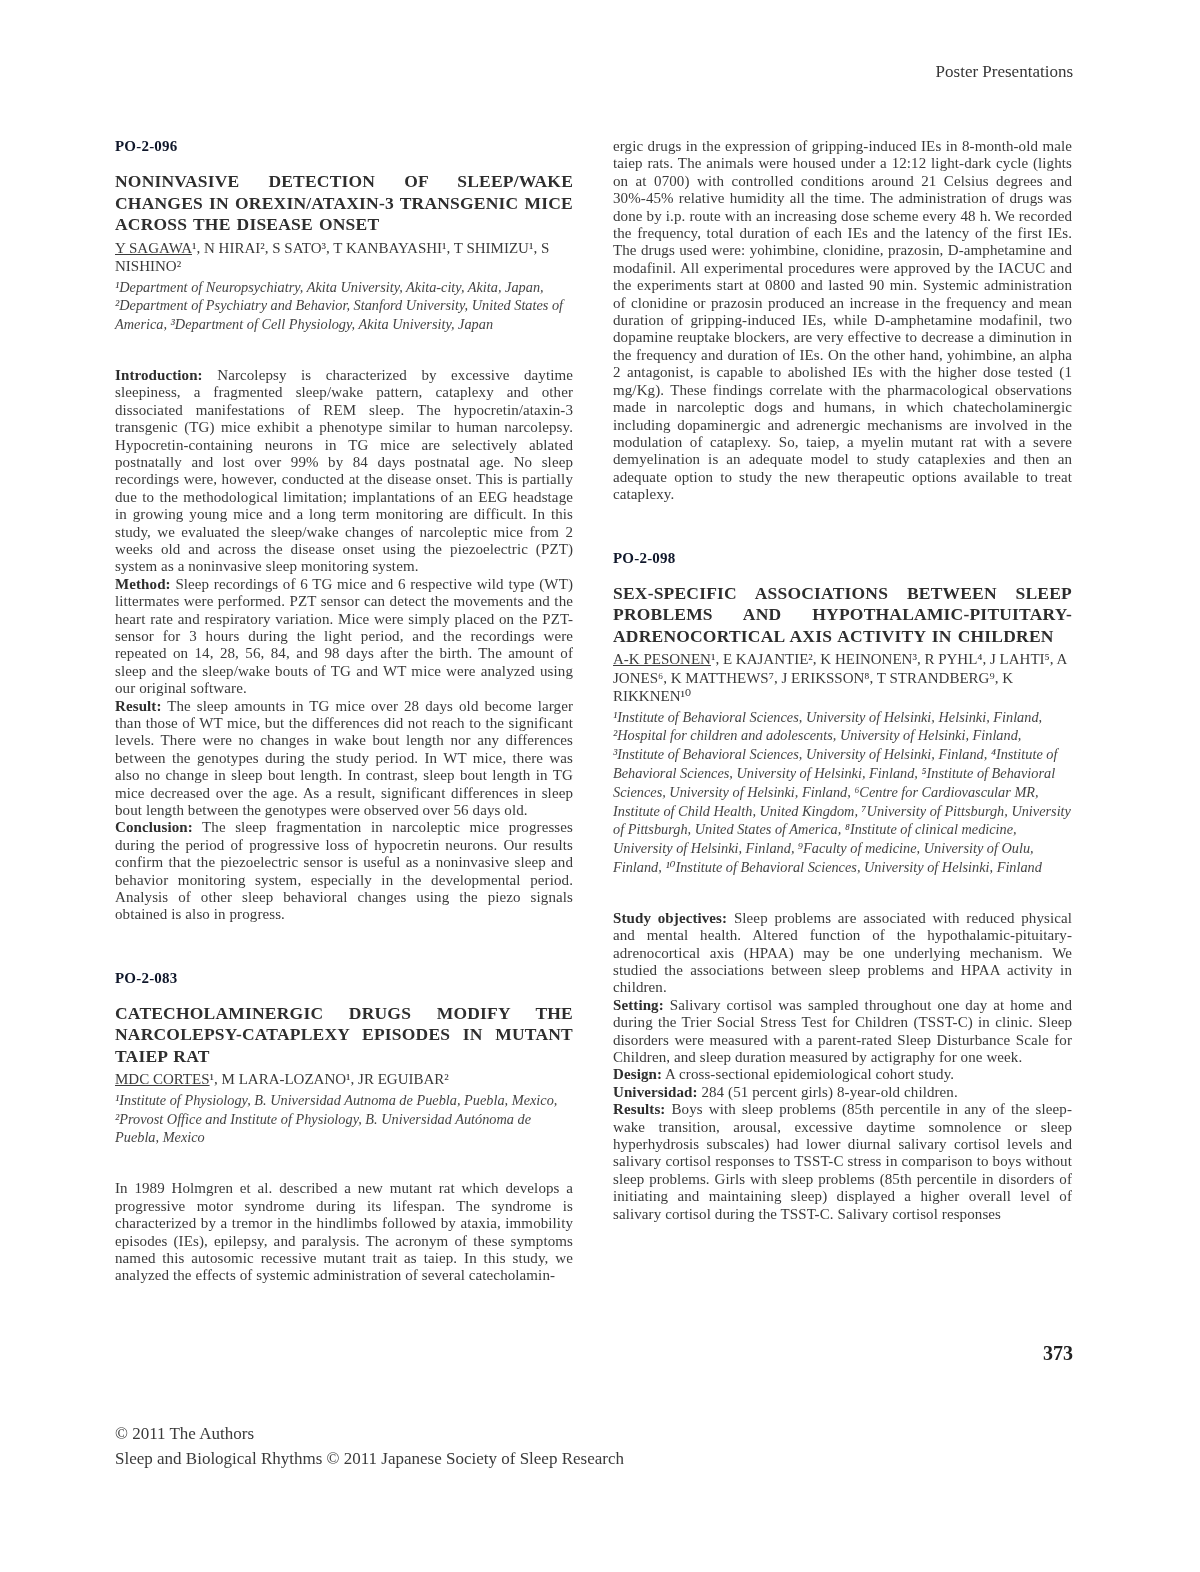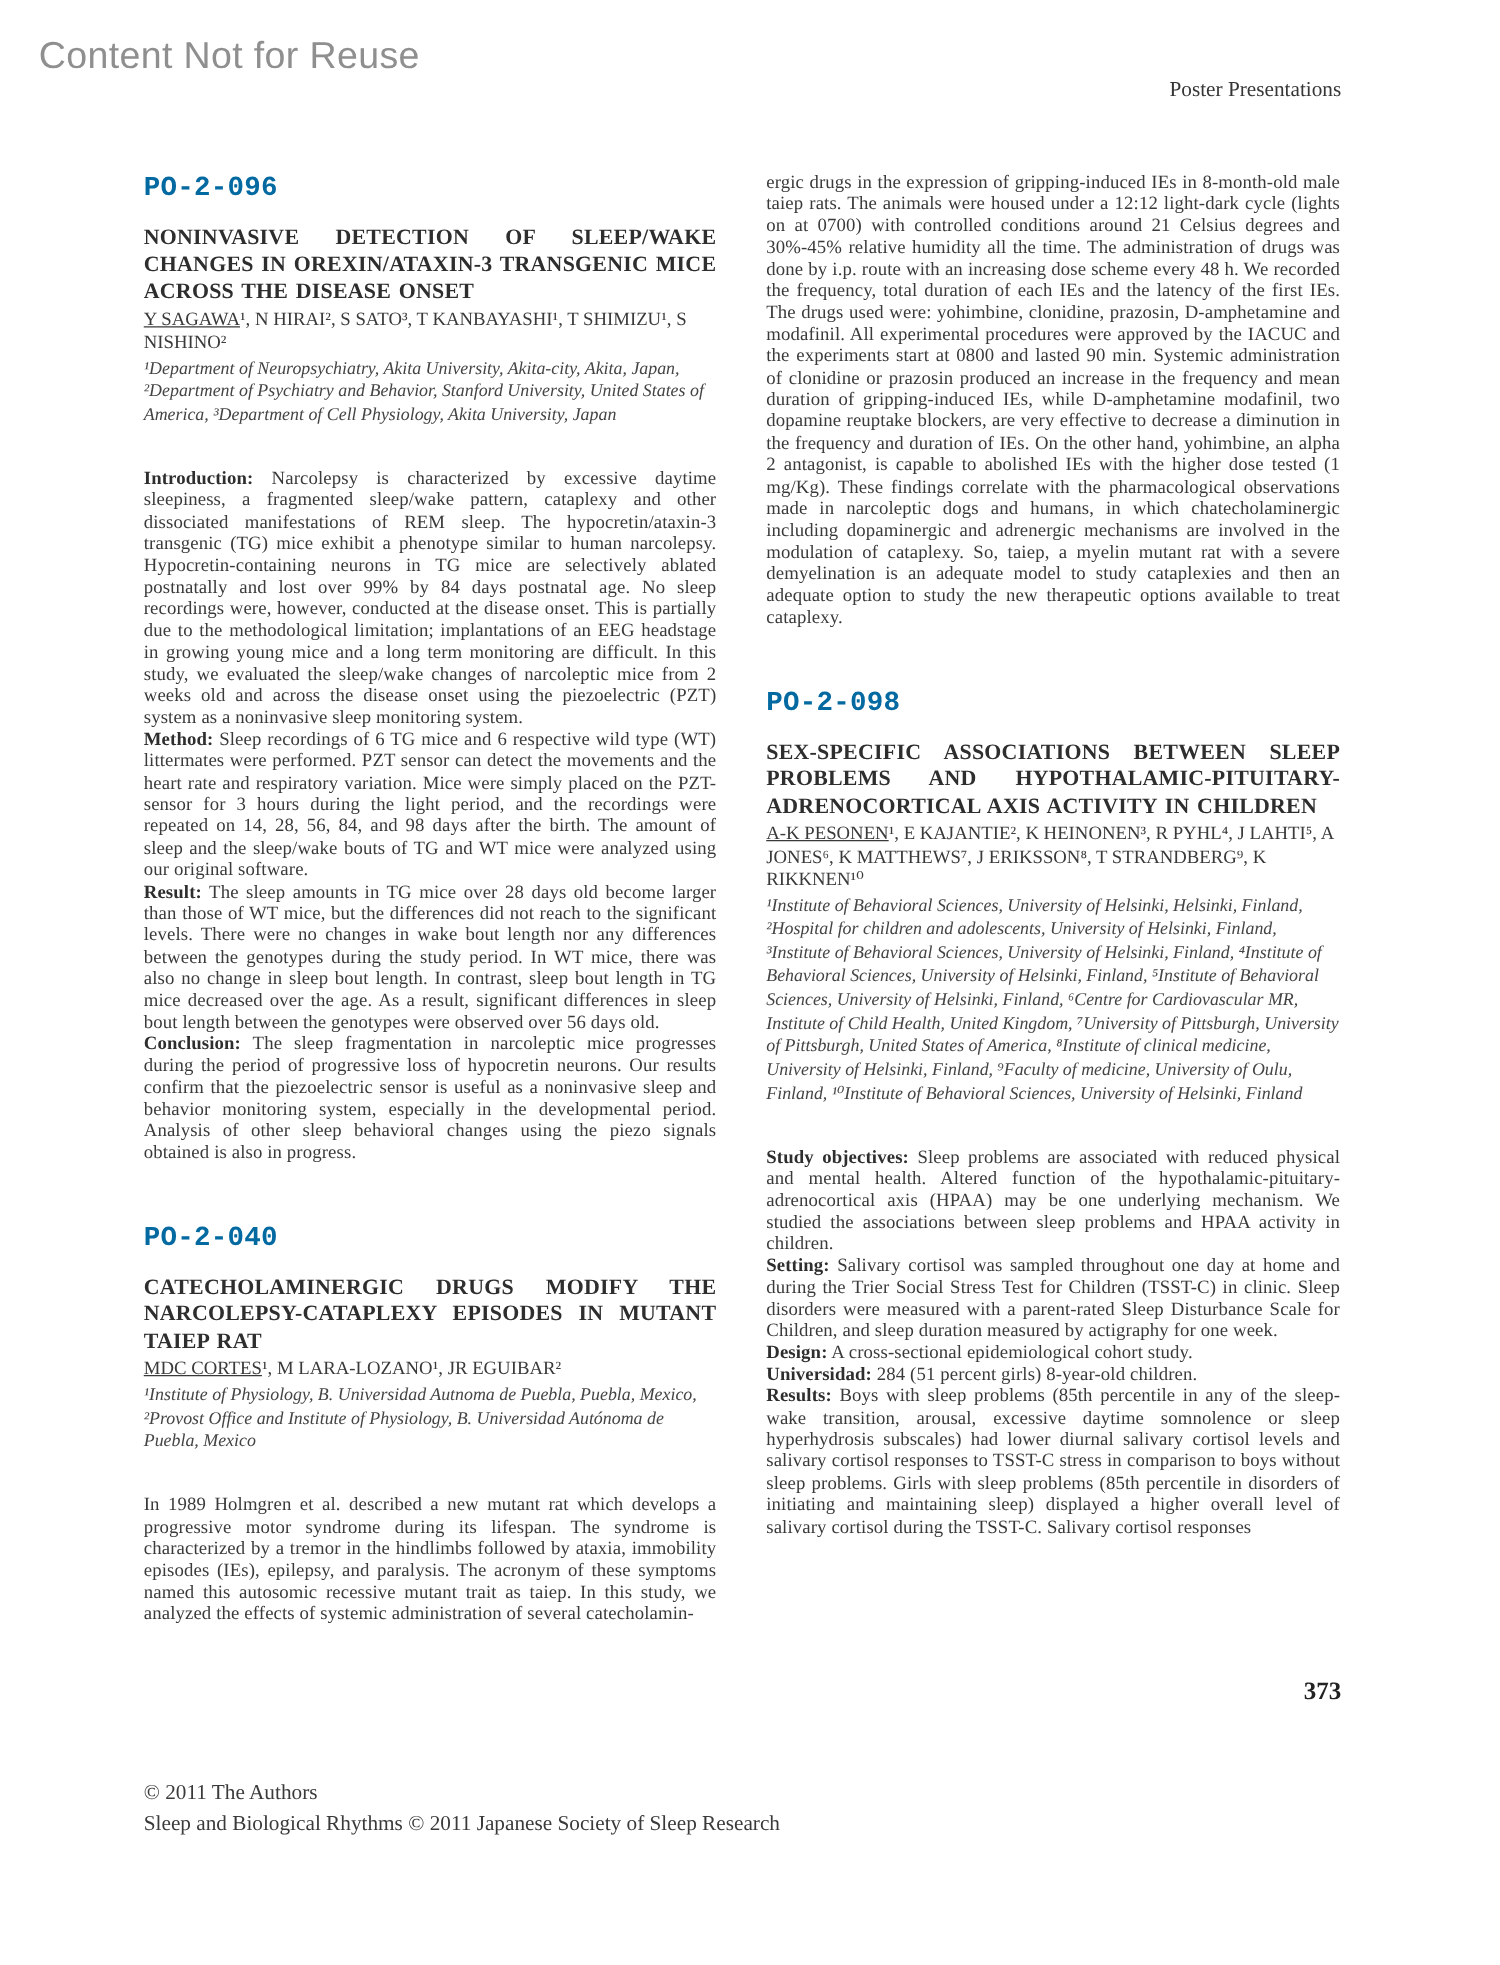--- a/index.html
+++ b/index.html
@@ -19,23 +19,22 @@
     font-size:17px; color:#363636;
   }
   .col { position:absolute; top:138px; }
   .col-left  { left:115px; width:458px; }
   .col-right { left:613px; width:459px; }
 
   .abstract { margin:0; }
   .mt-gap { margin-top:46px; }
 
   .abs-id {
-    font-size:22px; font-weight:bold; color:#0369a1; margin:0 0 16px 0;
+    font-size:15px; font-weight:bold; color:#0f172a; margin:0 0 16px 0;
     letter-spacing:0.2px;
-    font-family:Liberation Mono, monospace;
   }
   .abs-title {
     font-size:17.5px; font-weight:bold; color:#2e2e2e;
     line-height:21.5px; margin:0; text-align:justify;
     letter-spacing:0.2px; word-spacing:1.5px;
   }
   .abs-authors {
     font-size:15px; line-height:18.5px; margin:3px 0 0 0; color:#3a3a3a;
   }
   .abs-authors .u { text-decoration:underline; }
@@ -57,40 +56,39 @@
   .page-number {
     position:absolute; right:127px; top:1342px;
     font-size:20px; font-weight:bold; color:#222222;
   }
 </style>
 </head>
 <body>
 
 <div class="page">
 
-  <div class="watermark">Content Not for Reuse</div>
   <div class="running-head">Poster Presentations</div>
 
   <div class="col col-left">
 
     <section class="abstract">
       <div class="abs-id">PO-2-096</div>
       <h2 class="abs-title">NONINVASIVE DETECTION OF SLEEP/WAKE CHANGES IN OREXIN/ATAXIN-3 TRANSGENIC MICE ACROSS THE DISEASE ONSET</h2>
       <p class="abs-authors"><span class="u">Y SAGAWA</span><span>¹, N HIRAI², S SATO³, T KANBAYASHI¹, T SHIMIZU¹, S NISHINO²</span></p>
       <p class="abs-affil">¹Department of Neuropsychiatry, Akita University, Akita-city, Akita, Japan, ²Department of Psychiatry and Behavior, Stanford University, United States of America, ³Department of Cell Physiology, Akita University, Japan</p>
       <div class="abs-body">
         <p class="para"><b>Introduction:</b> <span>Narcolepsy is characterized by excessive daytime sleepiness, a fragmented sleep/wake pattern, cataplexy and other dissociated manifestations of REM sleep. The hypocretin/ataxin-3 transgenic (TG) mice exhibit a phenotype similar to human narcolepsy. Hypocretin-containing neurons in TG mice are selectively ablated postnatally and lost over 99% by 84 days postnatal age. No sleep recordings were, however, conducted at the disease onset. This is partially due to the methodological limitation; implantations of an EEG headstage in growing young mice and a long term monitoring are difficult. In this study, we evaluated the sleep/wake changes of narcoleptic mice from 2 weeks old and across the disease onset using the piezoelectric (PZT) system as a noninvasive sleep monitoring system.</span></p>
         <p class="para"><b>Method:</b> <span>Sleep recordings of 6 TG mice and 6 respective wild type (WT) littermates were performed. PZT sensor can detect the movements and the heart rate and respiratory variation. Mice were simply placed on the PZT-sensor for 3 hours during the light period, and the recordings were repeated on 14, 28, 56, 84, and 98 days after the birth. The amount of sleep and the sleep/wake bouts of TG and WT mice were analyzed using our original software.</span></p>
         <p class="para"><b>Result:</b> <span>The sleep amounts in TG mice over 28 days old become larger than those of WT mice, but the differences did not reach to the significant levels. There were no changes in wake bout length nor any differences between the genotypes during the study period. In WT mice, there was also no change in sleep bout length. In contrast, sleep bout length in TG mice decreased over the age. As a result, significant differences in sleep bout length between the genotypes were observed over 56 days old.</span></p>
         <p class="para"><b>Conclusion:</b> <span>The sleep fragmentation in narcoleptic mice progresses during the period of progressive loss of hypocretin neurons. Our results confirm that the piezoelectric sensor is useful as a noninvasive sleep and behavior monitoring system, especially in the developmental period. Analysis of other sleep behavioral changes using the piezo signals obtained is also in progress.</span></p>
       </div>
     </section>
 
     <section class="abstract mt-gap">
-      <div class="abs-id">PO-2-040</div>
+      <div class="abs-id">PO-2-083</div>
       <h2 class="abs-title">CATECHOLAMINERGIC DRUGS MODIFY THE NARCOLEPSY-CATAPLEXY EPISODES IN MUTANT TAIEP RAT</h2>
       <p class="abs-authors"><span class="u">MDC CORTES</span><span>¹, M LARA-LOZANO¹, JR EGUIBAR²</span></p>
       <p class="abs-affil">¹Institute of Physiology, B. Universidad Autnoma de Puebla, Puebla, Mexico, ²Provost Office and Institute of Physiology, B. Universidad Autónoma de Puebla, Mexico</p>
       <div class="abs-body">
         <p class="para">In 1989 Holmgren et al. described a new mutant rat which develops a progressive motor syndrome during its lifespan. The syndrome is characterized by a tremor in the hindlimbs followed by ataxia, immobility episodes (IEs), epilepsy, and paralysis. The acronym of these symptoms named this autosomic recessive mutant trait as taiep. In this study, we analyzed the effects of systemic administration of several catecholamin-</p>
       </div>
     </section>
 
   </div>
 

